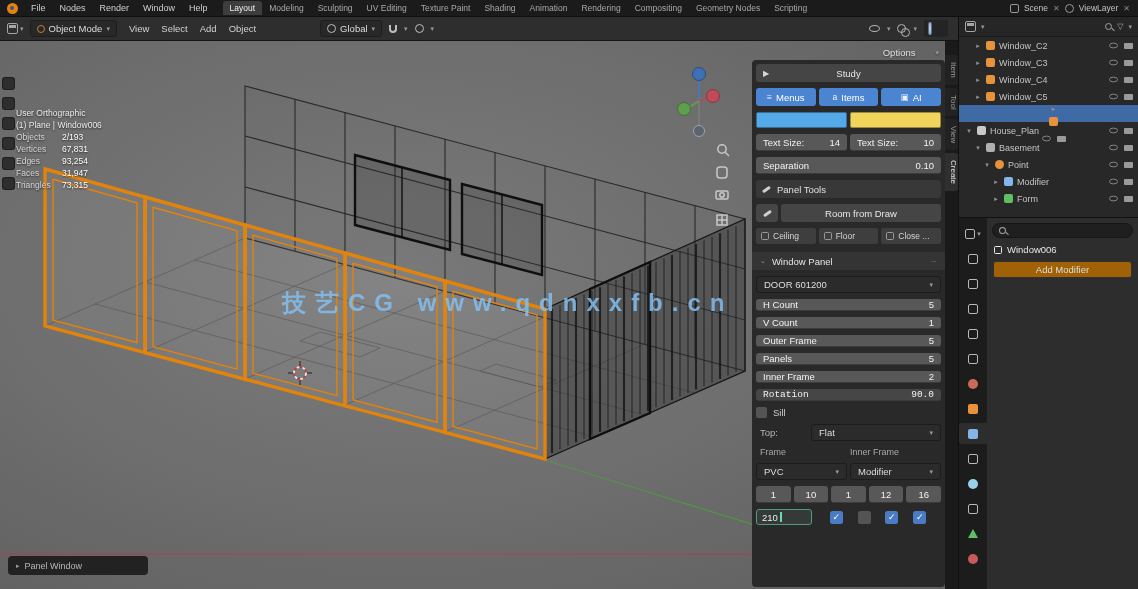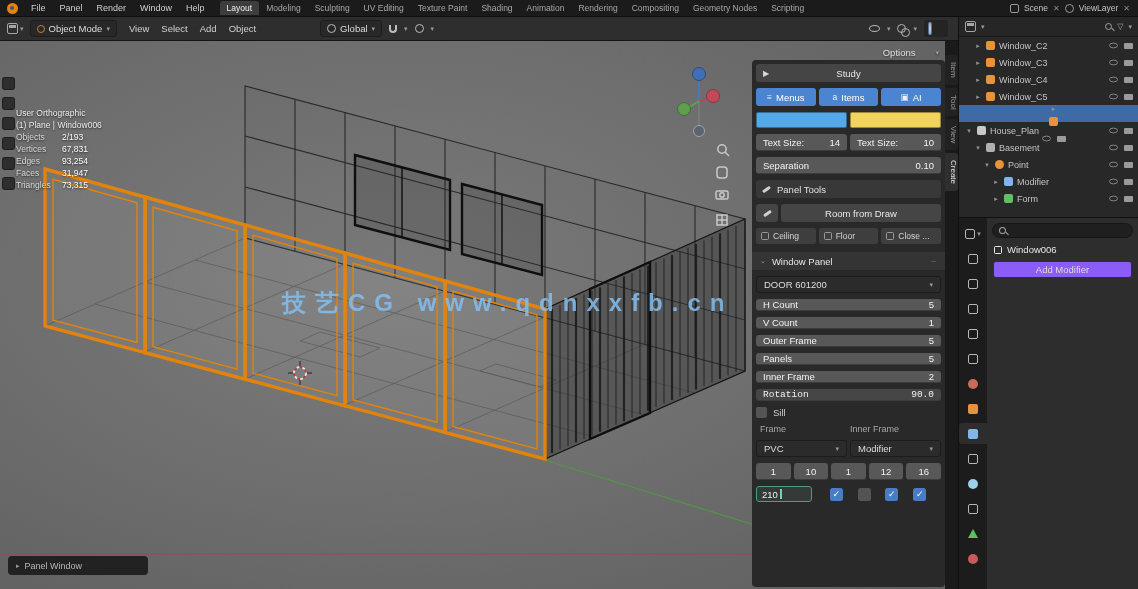--- a/index.html
+++ b/index.html
@@ -141,33 +141,33 @@
   .pticon.circle{border-radius:50%;}
   .pticon.tri{width:0;height:0;border-left:5px solid transparent;border-right:5px solid transparent;
               border-bottom:9px solid;background:transparent!important;}
   .prop-main{position:absolute;left:28px;top:0;right:0;bottom:0;}
   .prop-search{margin:5px 5px 3px 5px;height:15px;background:#1f1f1f;border:1px solid #161616;border-radius:8px;
                display:flex;align-items:center;gap:4px;padding:0 6px;}
   .prop-search input{background:transparent;border:none;outline:none;color:#ccc;font-size:9px;width:100%;
                      font-family:"Liberation Sans",sans-serif;}
   .prop-crumb{display:flex;align-items:center;gap:5px;padding:3px 7px;font-size:9.5px;color:#e6e6e6;}
   .crumb-ic{width:8px;height:8px;border:1.2px solid #e8e8e8;border-radius:1.5px;}
-  .addmod{margin:3px 6px;height:17px;background:#8b5cf6;border:1px solid #303030;border-radius:3px;
+  .addmod{margin:3px 6px;height:17px;background:#a16207;border:1px solid #303030;border-radius:3px;
           display:flex;align-items:center;justify-content:center;font-size:9.5px;color:#dcdcdc;}
 </style>
 </head>
 <body>
 
 <div id="root">
 
   <div class="topbar">
     <span class="blogo"></span>
     <span id="topbar-menus" style="display:flex;">
         <span class="tmenu">File</span>
-        <span class="tmenu">Panel</span>
+        <span class="tmenu">Nodes</span>
         <span class="tmenu">Render</span>
         <span class="tmenu">Window</span>
         <span class="tmenu">Help</span>
       </span>
     <span class="wtabs" id="workspace-tabs">
         <span class="wtab active">Layout</span>
         <span class="wtab">Modeling</span>
         <span class="wtab">Sculpting</span>
         <span class="wtab">UV Editing</span>
         <span class="wtab">Texture Paint</span>
@@ -500,20 +500,27 @@
           </div>
           <div class="fld fld-dark">
             <span>Rotation</span>
             <span>90.0</span>
           </div>
         </div>
       <div class="row" style="gap:6px;">
         <span class="chk"></span>
         <span style="color:#cfcfcf;">Sill</span>
       </div>
+      <div class="row">
+        <span style="width:52px;color:#b5b5b5;padding-left:4px;">Top:</span>
+        <div class="dd">
+          <span>Flat</span>
+            <span class="caret">▾</span>
+        </div>
+      </div>
       <div class="lblrow">
         <span>Frame</span>
         <span>Inner Frame</span>
       </div>
       <div class="row">
         <div class="dd">
           <span>PVC</span>
             <span class="caret">▾</span>
         </div>
         <div class="dd">

